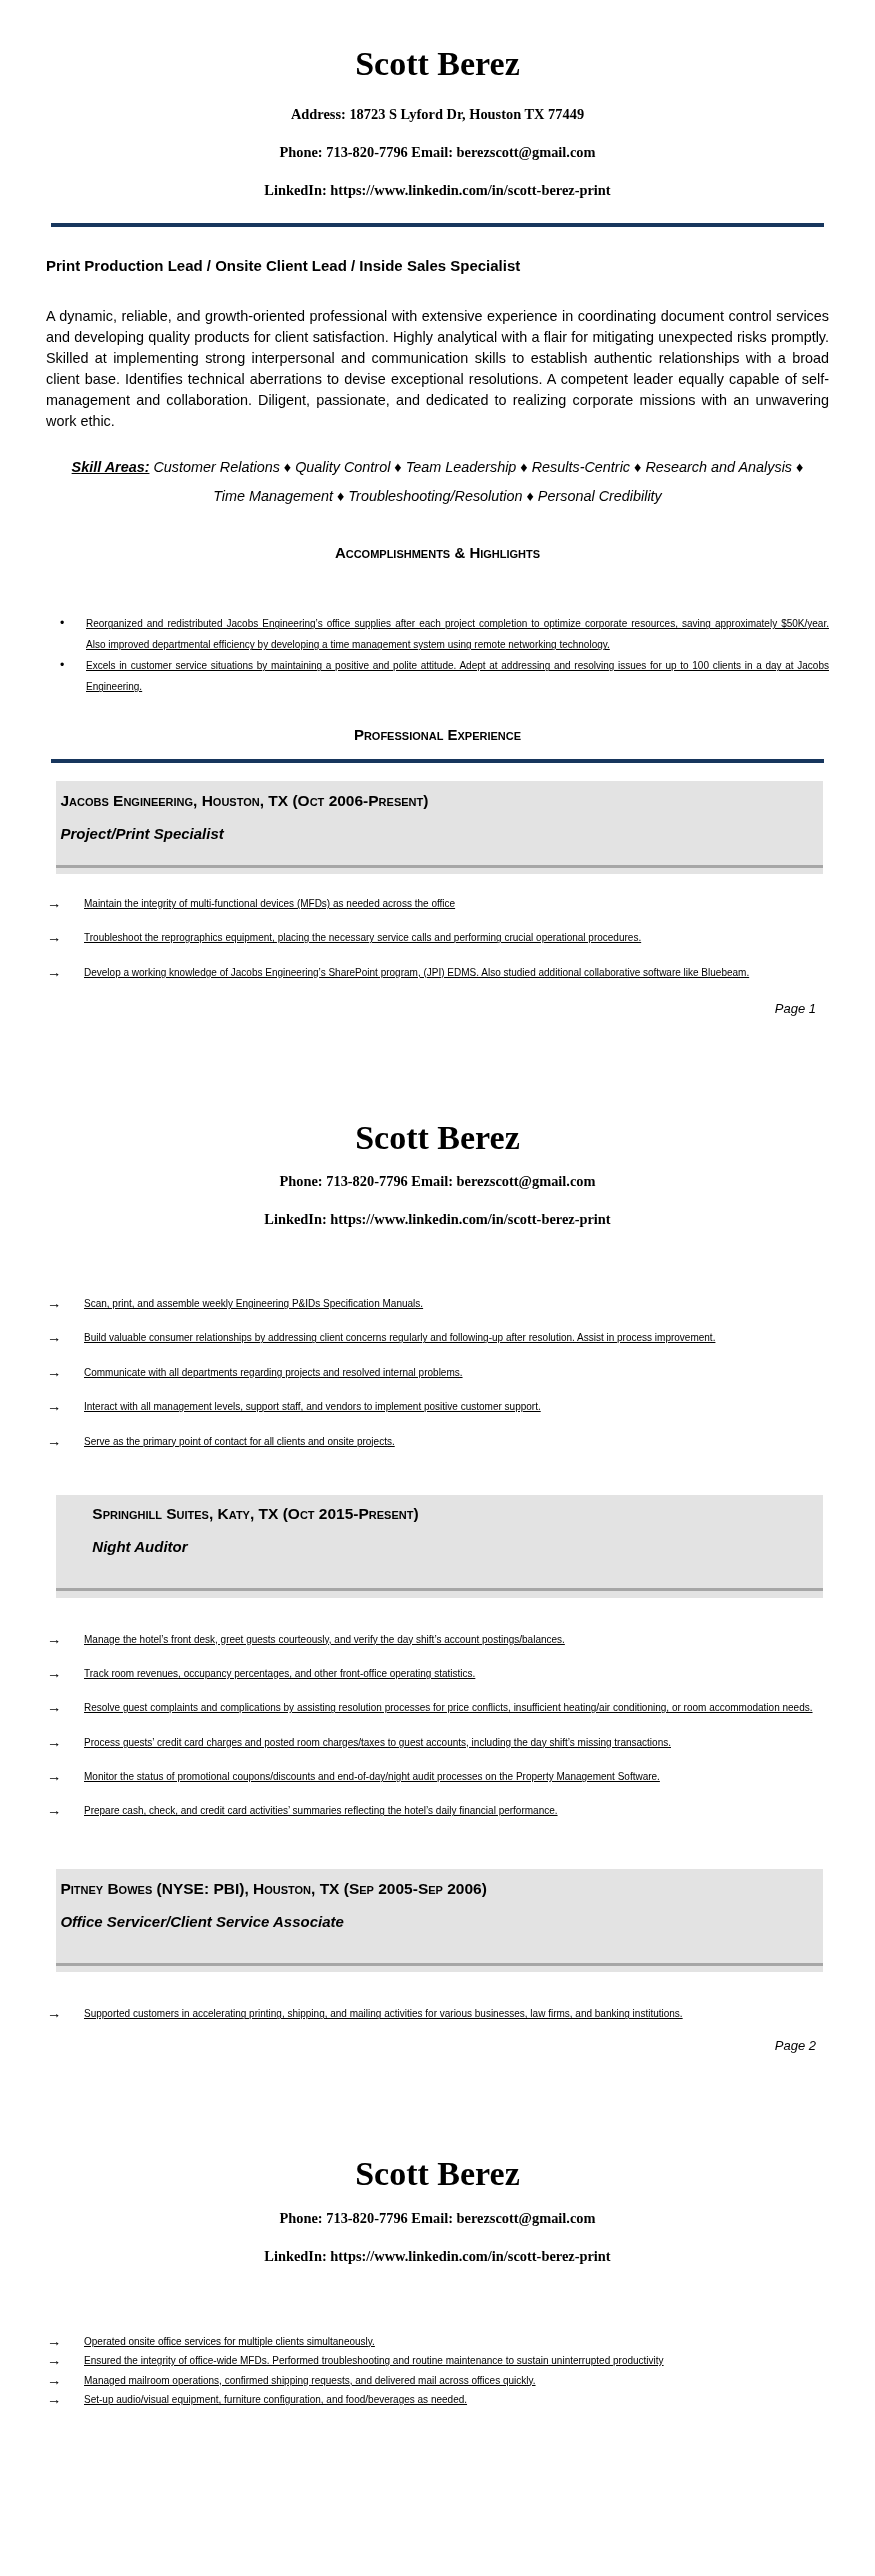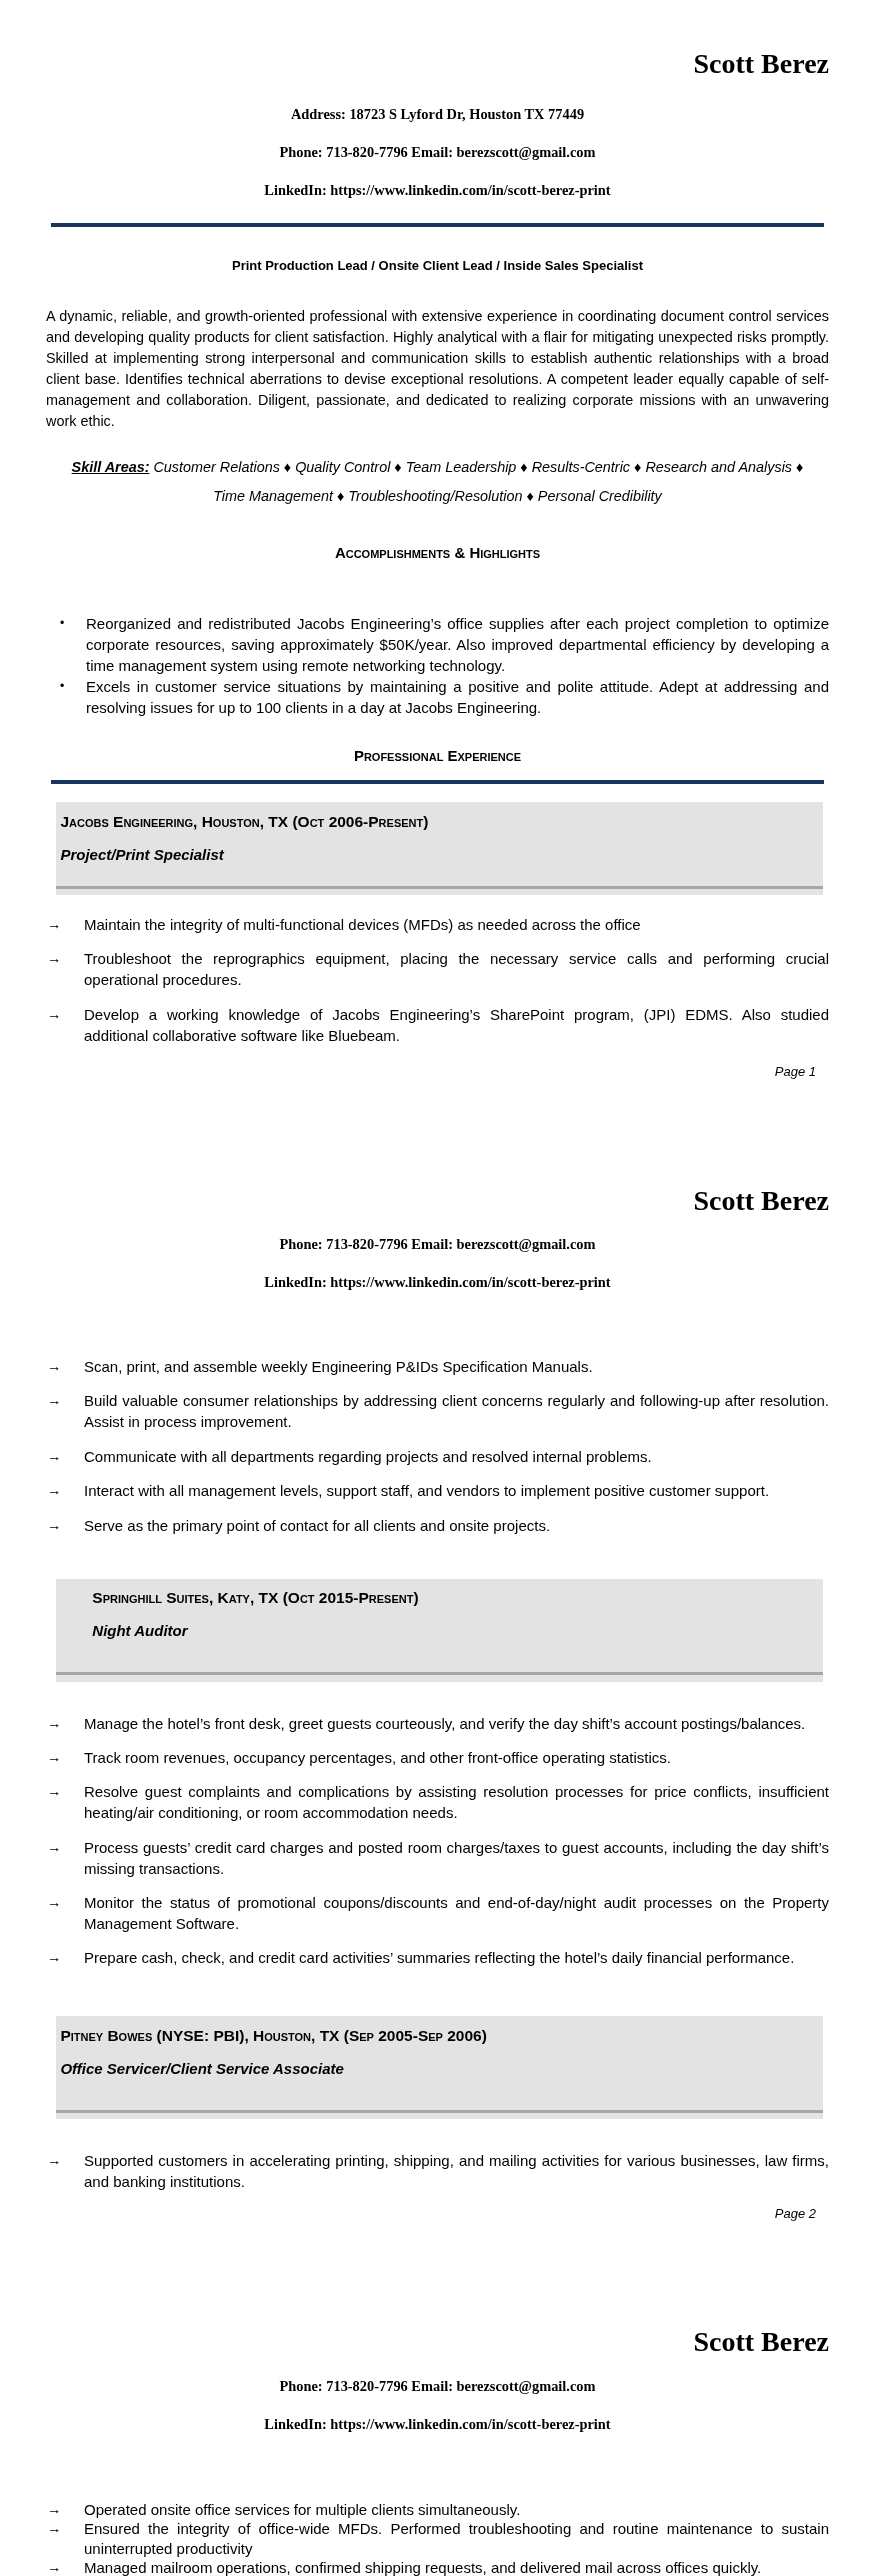--- a/index.html
+++ b/index.html
@@ -8,52 +8,52 @@
     width:876px;height:3400px;
     background:#ffffff;color:#000;
     font-family:"Liberation Sans", sans-serif;
     overflow:hidden;
   }
   .col{padding:0 46px 0 46px;width:783px;}
 
   
   .name{
     font-family:"Liberation Serif", serif;font-weight:bold;
-    font-size:28px;line-height:30px;text-align:right;margin:0;
+    font-size:34px;line-height:30px;text-align:center;margin:0;
   }
   .mt-name1{padding-top:49px;}
   .mt-name2{margin-top:106px;}
   .contact{
     font-family:"Liberation Serif", serif;font-weight:bold;
     font-size:14.4px;line-height:17.5px;text-align:center;margin:20.6px 0 0 0;
   }
   .mt-contact1{margin-top:27px;}
   .rule{height:4.1px;background:#17365d;margin:0 5.2px 0 5.2px;}
   .mt-rule1{margin-top:23px;}
-  .jobtitle{font-weight:bold;font-size:13px;line-height:17.5px;text-align:center;margin:30px 0 0 0;}
+  .jobtitle{font-weight:bold;font-size:15px;line-height:17.5px;text-align:left;margin:30px 0 0 0;}
   .summary{font-size:14.4px;line-height:21px;text-align:justify;margin:32px 0 0 0;}
   .skills{font-size:14.4px;line-height:29px;font-style:italic;text-align:center;margin:20.6px 0 0 0;padding:0 15.5px;}
   .skills-label{font-weight:bold;text-decoration:underline;}
 
   
   .h2{
     font-weight:bold;font-size:15px;line-height:17.5px;text-align:center;
     font-variant:small-caps;margin:15px;
   }
   .mt-acc{margin-top:33px;}
   .mt-exp{margin-top:29px;}
   .mt-rule2{margin-top:10.3px;}
 
   
   ul{list-style:none;margin:0;padding:0;}
   .li-row{display:flex;align-items:flex-start;}
   .marker{flex:none;font-size:14.4px;}
   .arrow-marker{width:38px;padding-left:1px;box-sizing:border-box;}
   .dot-marker{width:26px;margin-left:14px;box-sizing:border-box;font-size:12.4px;}
-  .li-text{flex:1;font-size:15px;}
+  .li-text{flex:1;font-size:10px;text-decoration:underline;}
   .just{text-align:justify;}
   .dot-list{margin-top:52px;}
   .dot-list .li-row{line-height:21px;}
   .dot-list .marker{line-height:21px;}
   .spaced .li-row{line-height:21px;margin-bottom:13.4px;}
   .spaced .marker{line-height:21px;}
   .tight .li-row{line-height:19.6px;margin-bottom:0;}
   .tight .marker{line-height:19.6px;}
   .mt-arrows1{margin-top:18.5px;}
   .mt-arrows2{margin-top:64px;}

